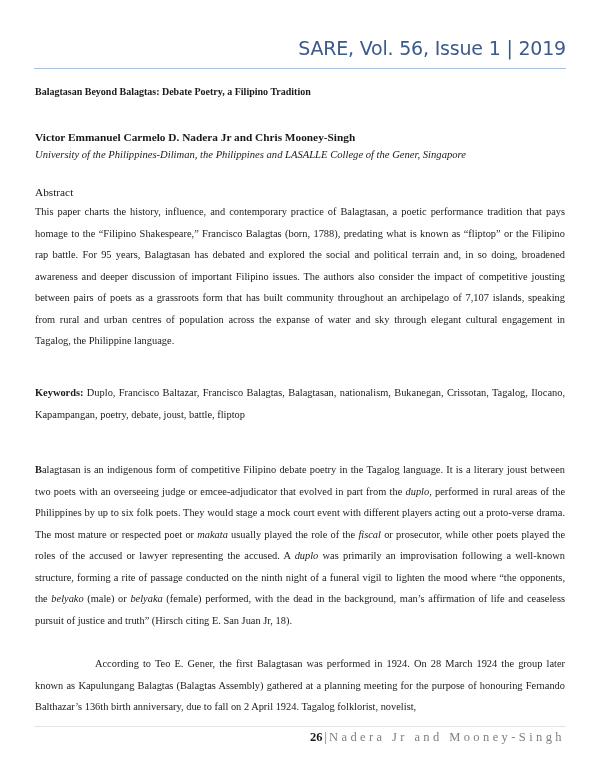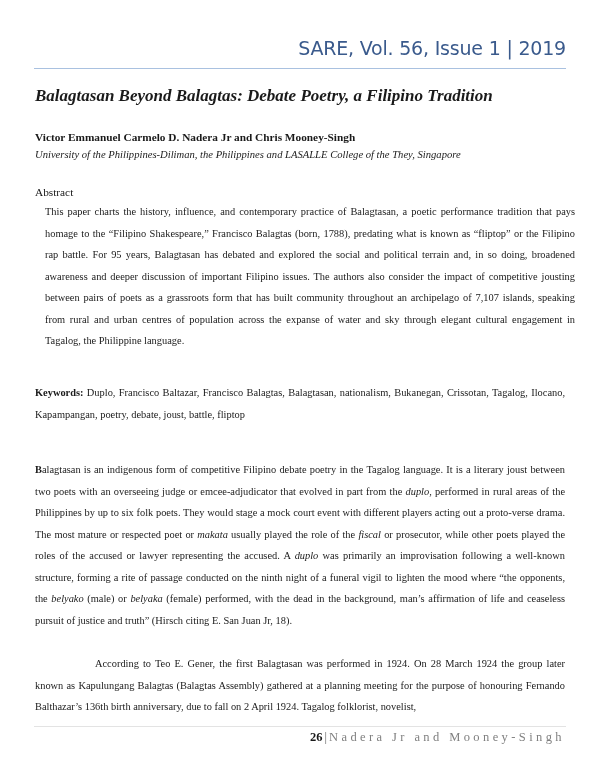--- a/index.html
+++ b/index.html
@@ -2,27 +2,27 @@
 <html><head>
 <meta charset="utf-8">
 <style>
   html, body { margin:0; padding:0; background:#ffffff; }
   body { width:600px; height:776px; position:relative; overflow:hidden;
          font-family:"Liberation Serif","DejaVu Serif",serif; color:#1a1a1a; }
   .header { position:absolute; left:34px; top:34px; width:532px; height:34px;
             border-bottom:1.5px solid #a9c1e0; }
   .journal { position:absolute; right:0; top:3px; font-family:"DejaVu Sans","Liberation Sans",sans-serif;
              font-size:19px; color:#3a5a8c; letter-spacing:-0.2px;text-align:center; }
-  .title { position:absolute; left:35px; top:86px; font-size:17px; font-weight:bold;font-style:italic; }
+  .title { position:absolute; left:35px; top:86px; font-size:10px; font-weight:bold; }
   .authors { position:absolute; left:35px; top:131px; font-size:11.3px; font-weight:bold; }
   .affil { position:absolute; left:35px; top:149px; font-size:10.6px; font-style:italic; }
   .abs-h { position:absolute; left:35px; top:186px; font-size:11.3px; font-weight:normal; }
   .para { position:absolute; left:35px; width:530px; font-size:10.4px; line-height:21.5px;
           text-align:justify; }
-  .abstract { top:201px;margin-left:10px; }
+  .abstract { top:201px; }
   .keywords { top:382px; }
   .keywords b { font-weight:bold;margin-top:24px; }
   .body1 { top:459px; }
   .body2 { top:653px; text-indent:60px; }
   .body1 .first { font-weight:bold; }
   .footer-rule { position:absolute; left:34px; top:726px; width:532px; height:0;
                  border-top:1px solid #e3e3e3; }
   .footer { position:absolute; right:35px; top:730px; font-size:12.5px; }
   .page-num { color:#1a1a1a; font-weight:bold;margin-top:18px; }
   .bar { color:#666; padding:0 2px; }
@@ -30,21 +30,21 @@
 </style>
 </head>
 <body>
 
 <div class="header">
   <span class="journal">SARE, Vol. 56, Issue 1 | 2019</span>
 </div>
 
 <div class="title">Balagtasan Beyond Balagtas: Debate Poetry, a Filipino Tradition</div>
 <div class="authors">Victor Emmanuel Carmelo D. Nadera Jr and Chris Mooney-Singh</div>
-<div class="affil">University of the Philippines-Diliman, the Philippines and LASALLE College of the They, Singapore</div>
+<div class="affil">University of the Philippines-Diliman, the Philippines and LASALLE College of the Gener, Singapore</div>
 
 <div class="abs-h">Abstract</div>
 <div class="para abstract">This paper charts the history, influence, and contemporary practice of Balagtasan, a poetic performance tradition that pays homage to the “Filipino Shakespeare,” Francisco Balagtas (born, 1788), predating what is known as “fliptop” or the Filipino rap battle. For 95 years, Balagtasan has debated and explored the social and political terrain and, in so doing, broadened awareness and deeper discussion of important Filipino issues. The authors also consider the impact of competitive jousting between pairs of poets as a grassroots form that has built community throughout an archipelago of 7,107 islands, speaking from rural and urban centres of population across the expanse of water and sky through elegant cultural engagement in Tagalog, the Philippine language.</div>
 
 <div class="para keywords"><b>Keywords:</b><span> Duplo, Francisco Baltazar, Francisco Balagtas, Balagtasan, nationalism, Bukanegan, Crissotan, Tagalog, Ilocano, Kapampangan, poetry, debate, joust, battle, fliptop</span></div>
 
 <div class="para body1"><span class="first">B</span><span>alagtasan is an indigenous form of competitive Filipino debate poetry in the Tagalog language. It is a literary joust between two poets with an overseeing judge or emcee-adjudicator that evolved in part from the </span><i>duplo</i><span>, performed in rural areas of the Philippines by up to six folk poets. They would stage a mock court event with different players acting out a proto-verse drama. The most mature or respected poet or </span><i>makata</i><span> usually played the role of the </span><i>fiscal</i><span> or prosecutor, while other poets played the roles of the accused or lawyer representing the accused. A </span><i>duplo</i><span> was primarily an improvisation following a well-known structure, forming a rite of passage conducted on the ninth night of a funeral vigil to lighten the mood where “the opponents, the </span><i>belyako</i><span> (male) or </span><i>belyaka</i><span> (female) performed, with the dead in the background, man’s affirmation of life and ceaseless pursuit of justice and truth” (Hirsch citing E. San Juan Jr, 18).</span></div>
 
 <div class="para body2">According to Teo E. Gener, the first Balagtasan was performed in 1924. On 28 March 1924 the group later known as Kapulungang Balagtas (Balagtas Assembly) gathered at a planning meeting for the purpose of honouring Fernando Balthazar’s 136th birth anniversary, due to fall on 2 April 1924.  Tagalog folklorist, novelist,</div>
 

